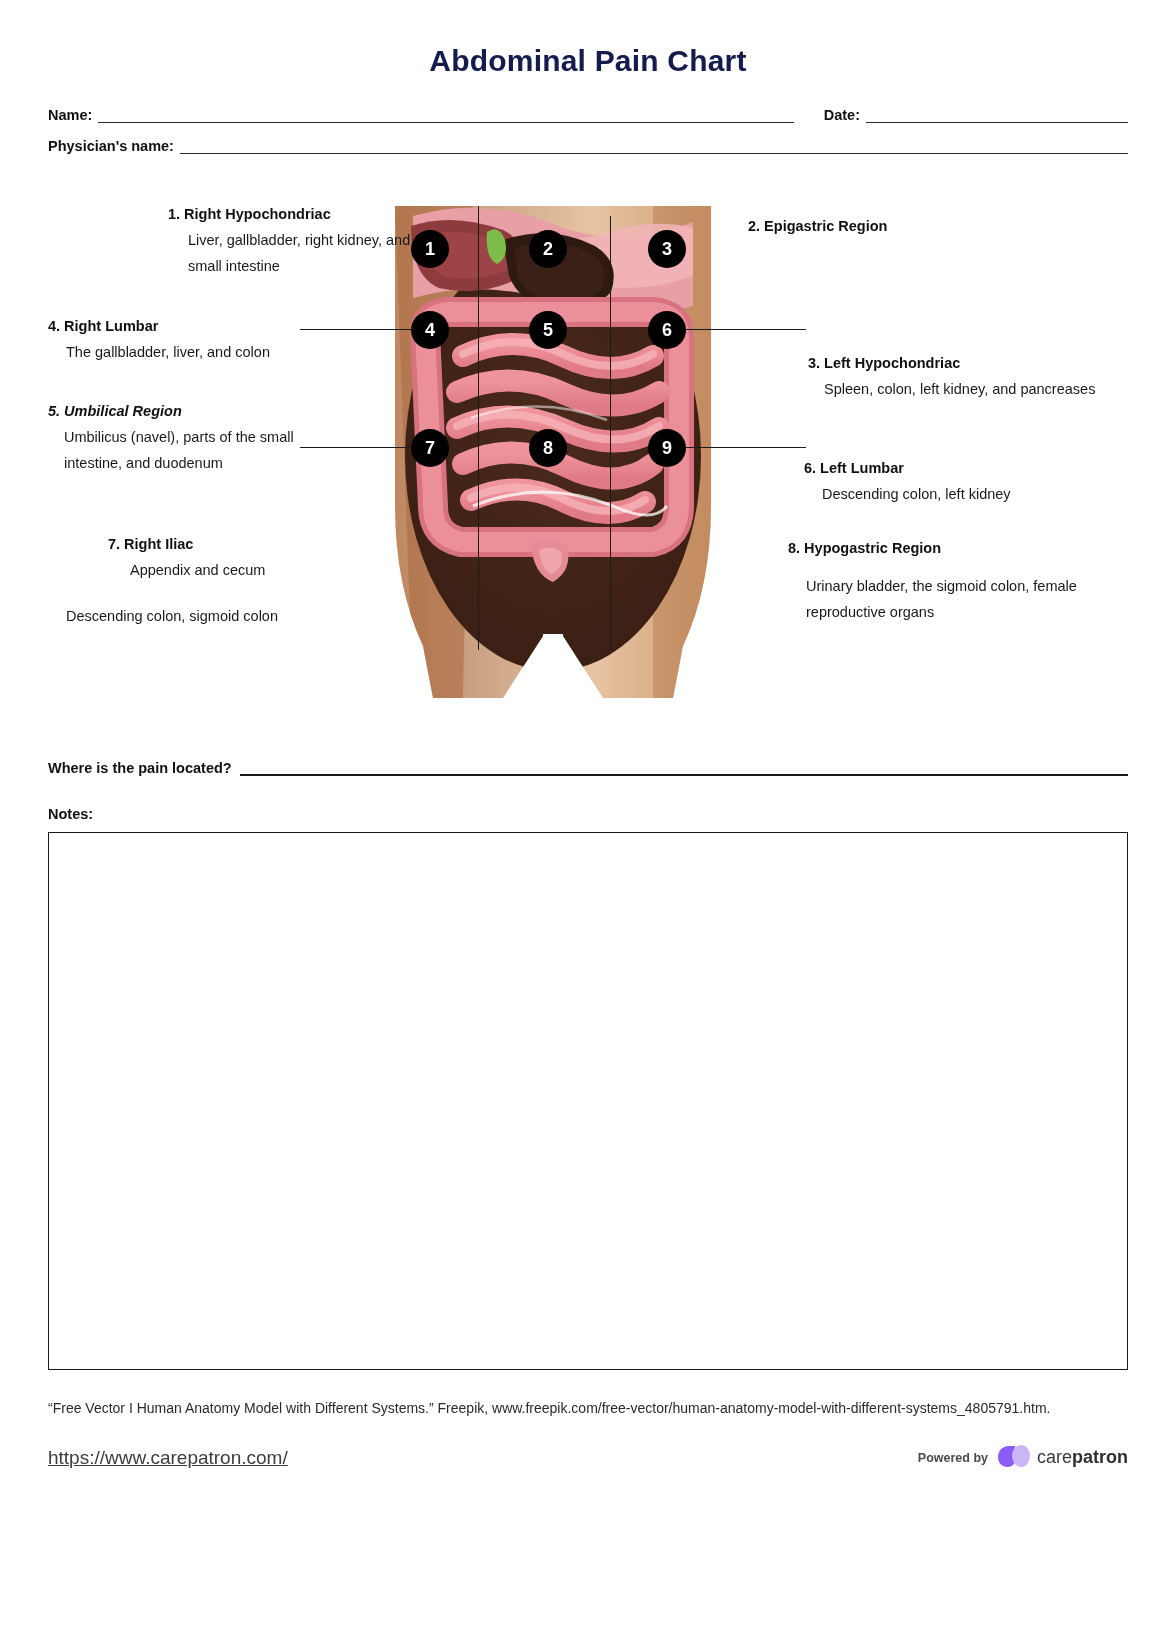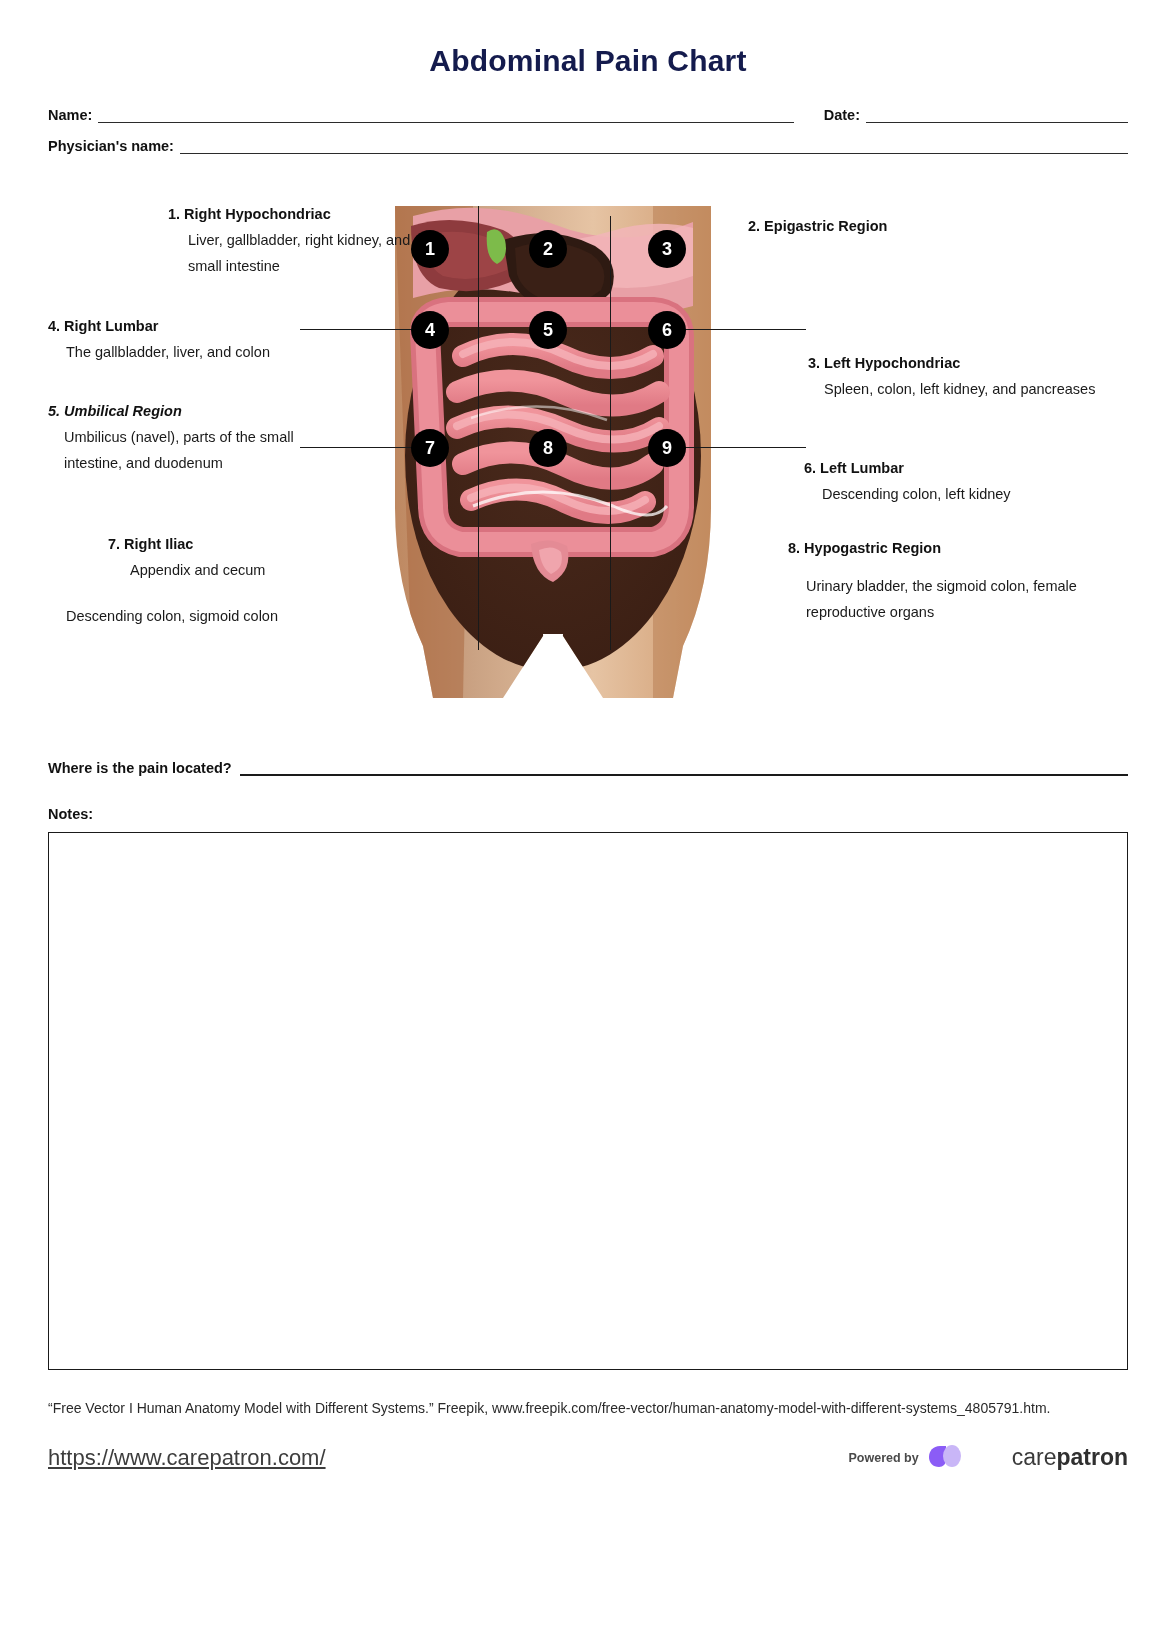--- a/index.html
+++ b/index.html
@@ -212,43 +212,42 @@
     color: #2a2a2a;
     width: 1040px;
   }
   .footer {
     margin-top: 22px;
     display: flex;
     align-items: center;
     justify-content: space-between;
   }
   .site-url {
-    font-size: 22px;
+    font-size: 19px;
     color: #3d3d3d;
     text-decoration: underline;
   }
   .powered {
     display: flex;
     align-items: center;
     gap: 9px;
   }
   .powered-text {
     font-size: 12.5px;
     color: #4a4a4a;
     font-weight: bold;
   }
   .brand {
     display: flex;
     align-items: center;
     gap: 6px;
   }
   .brand-name {
-    font-size: 23px;
+    font-size: 18px;
     color: #3b3b3b;
-    margin-left: 44px;
   }
   .brand-name b { font-weight: bold; color: #2f2f2f; }
 </style>
 </head>
 <body>
 
 <div class="page">
 
   <div class="title">Abdominal Pain Chart</div>
 

